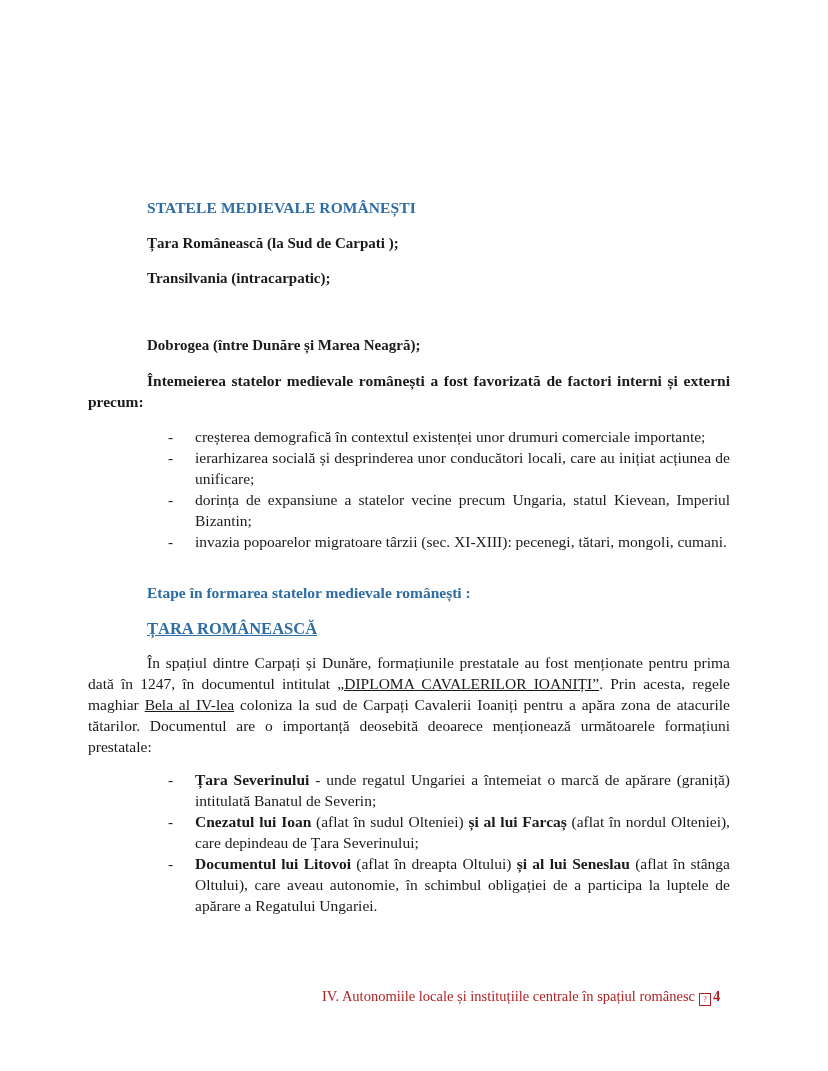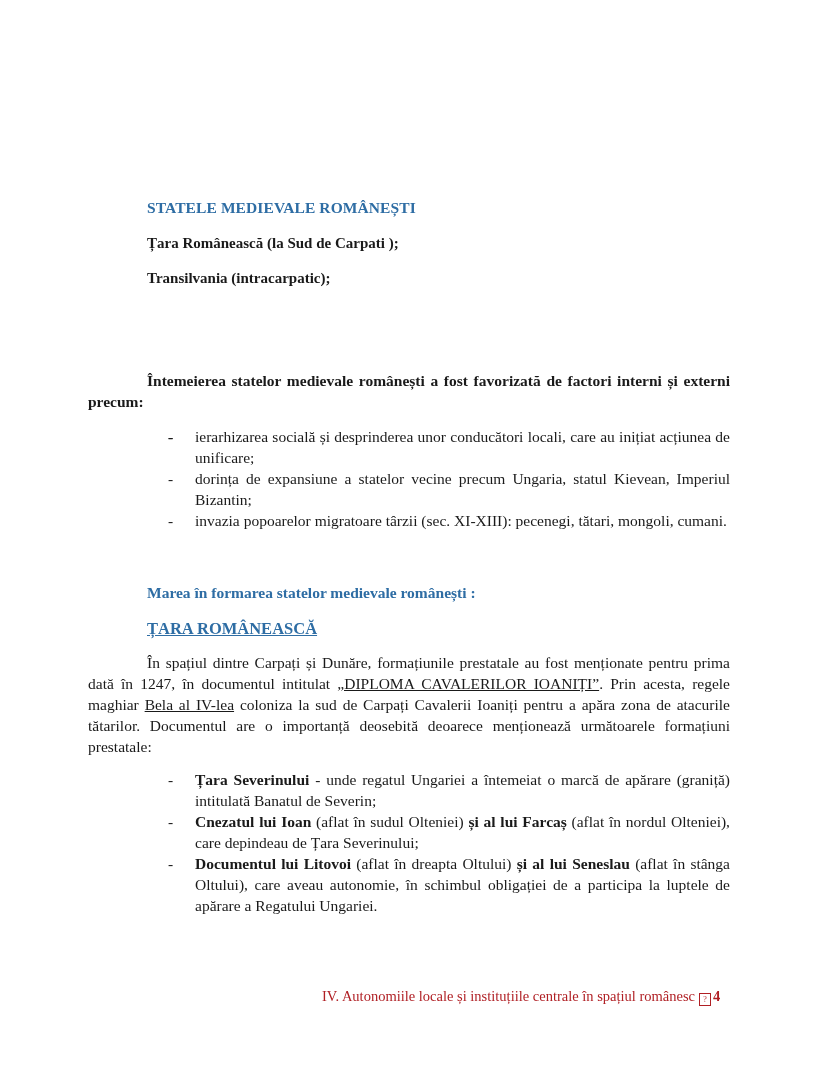--- a/index.html
+++ b/index.html
@@ -25,31 +25,32 @@
 </style>
 </head>
 <body>
 
 <div class="page">
 
   <div class="h-title blue">STATELE MEDIEVALE ROMÂNEȘTI</div>
 
   <div class="state" style="top:235px">Țara Românească (la Sud de Carpati );</div>
   <div class="state" style="top:270px">Transilvania (intracarpatic);</div>
+  <div class="state" style="top:337px">Dobrogea  (între Dunăre și Marea Neagră);</div>
 
   <div class="para bold" style="top:370px"><span class="indent"></span><span>Întemeierea statelor medievale românești a fost favorizată de factori interni și externi precum:</span></div>
 
   <ul class="list" style="top:426px">
-    <li><span class="dash">-</span></li>
+    <li><span class="dash">-</span><span>creșterea demografică în contextul existenței unor drumuri comerciale importante;</span></li>
     <li><span class="dash">-</span><span>ierarhizarea socială și desprinderea unor conducători locali, care au inițiat acțiunea de unificare;</span></li>
     <li><span class="dash">-</span><span>dorința de expansiune a statelor vecine precum Ungaria, statul Kievean, Imperiul Bizantin;</span></li>
     <li><span class="dash">-</span><span>invazia popoarelor migratoare târzii (sec. XI-XIII): pecenegi, tătari, mongoli, cumani.</span></li>
   </ul>
 
-  <div class="h2 blue" style="top:584px">Marea în formarea statelor medievale românești :</div>
+  <div class="h2 blue" style="top:584px">Etape în formarea statelor medievale românești :</div>
   <div class="h2 blue" style="top:619px; font-size:16.5px;text-decoration:underline;">ȚARA ROMÂNEASCĂ</div>
 
   <div class="para" style="top:652px"><span class="indent"></span><span>În spațiul dintre Carpați și Dunăre, formațiunile prestatale au fost menționate pentru prima dată în 1247, în documentul intitulat </span><span class="u">„DIPLOMA CAVALERILOR IOANIȚI”</span><span>. Prin acesta, regele maghiar </span><span class="u">Bela al IV-lea</span><span> coloniza la sud de Carpați Cavalerii Ioaniți pentru a apăra zona de atacurile tătarilor. Documentul are o importanță deosebită deoarece menționează următoarele formațiuni prestatale:</span></div>
 
   <ul class="list" style="top:769px">
     <li><span class="dash">-</span><b>Țara Severinului</b><span> - unde regatul Ungariei a întemeiat o marcă de apărare (graniță) intitulată Banatul de Severin;</span></li>
     <li><span class="dash">-</span><b>Cnezatul lui Ioan</b><span> (aflat în sudul Olteniei) </span><b>și al lui Farcaș</b><span> (aflat în nordul Olteniei), care depindeau de Țara Severinului;</span></li>
     <li><span class="dash">-</span><b>Documentul lui Litovoi</b><span> (aflat în dreapta Oltului) </span><b>și al lui Seneslau</b><span> (aflat în stânga Oltului), care aveau autonomie, în schimbul obligației de a participa la luptele de apărare a Regatului Ungariei.</span></li>
   </ul>
 

